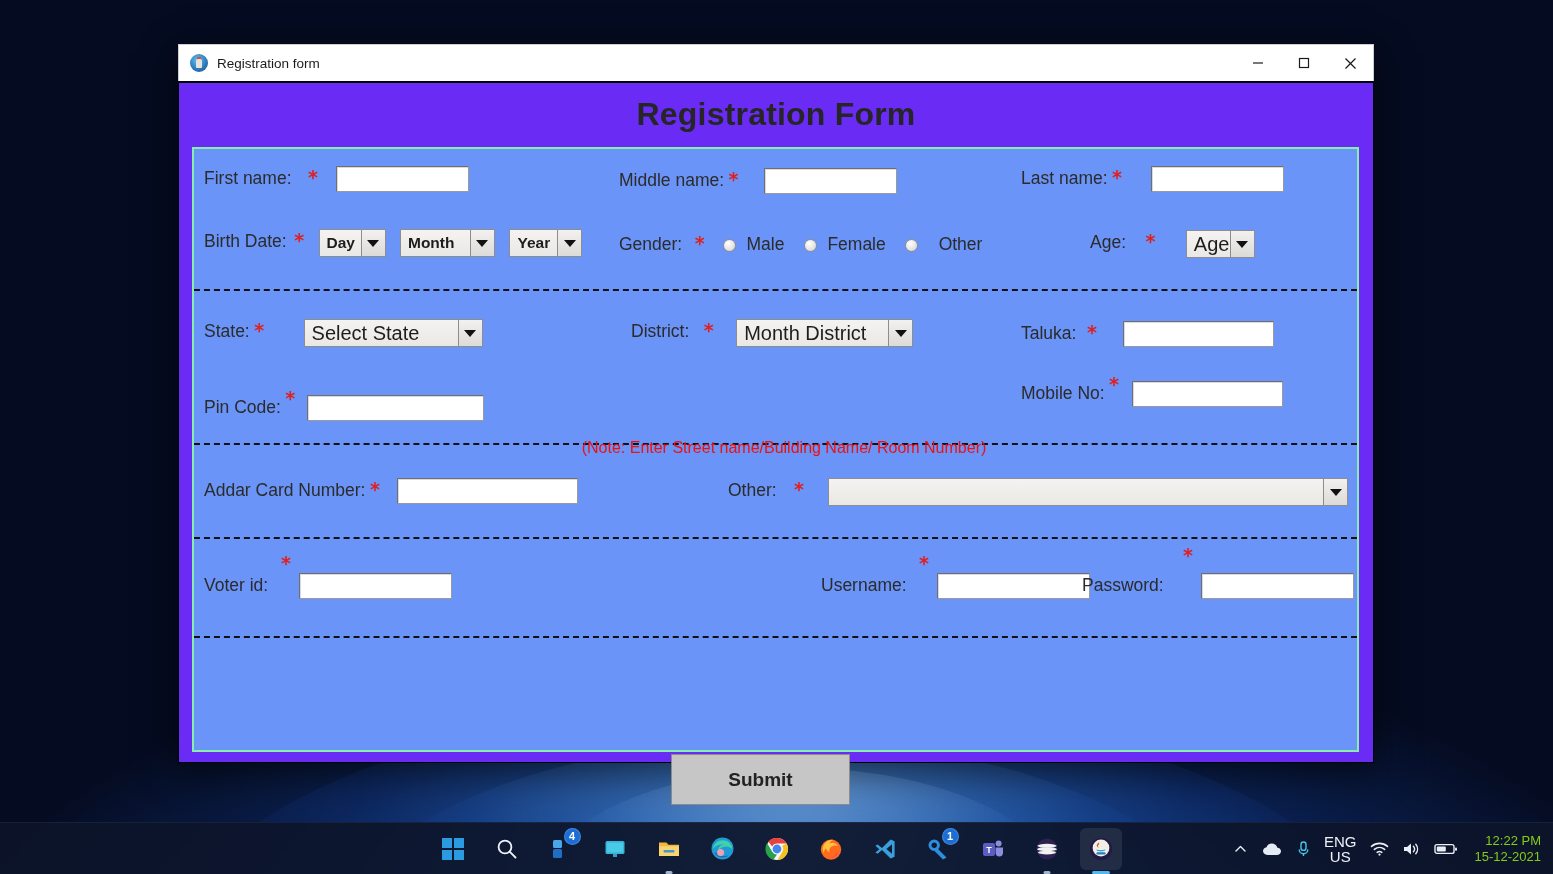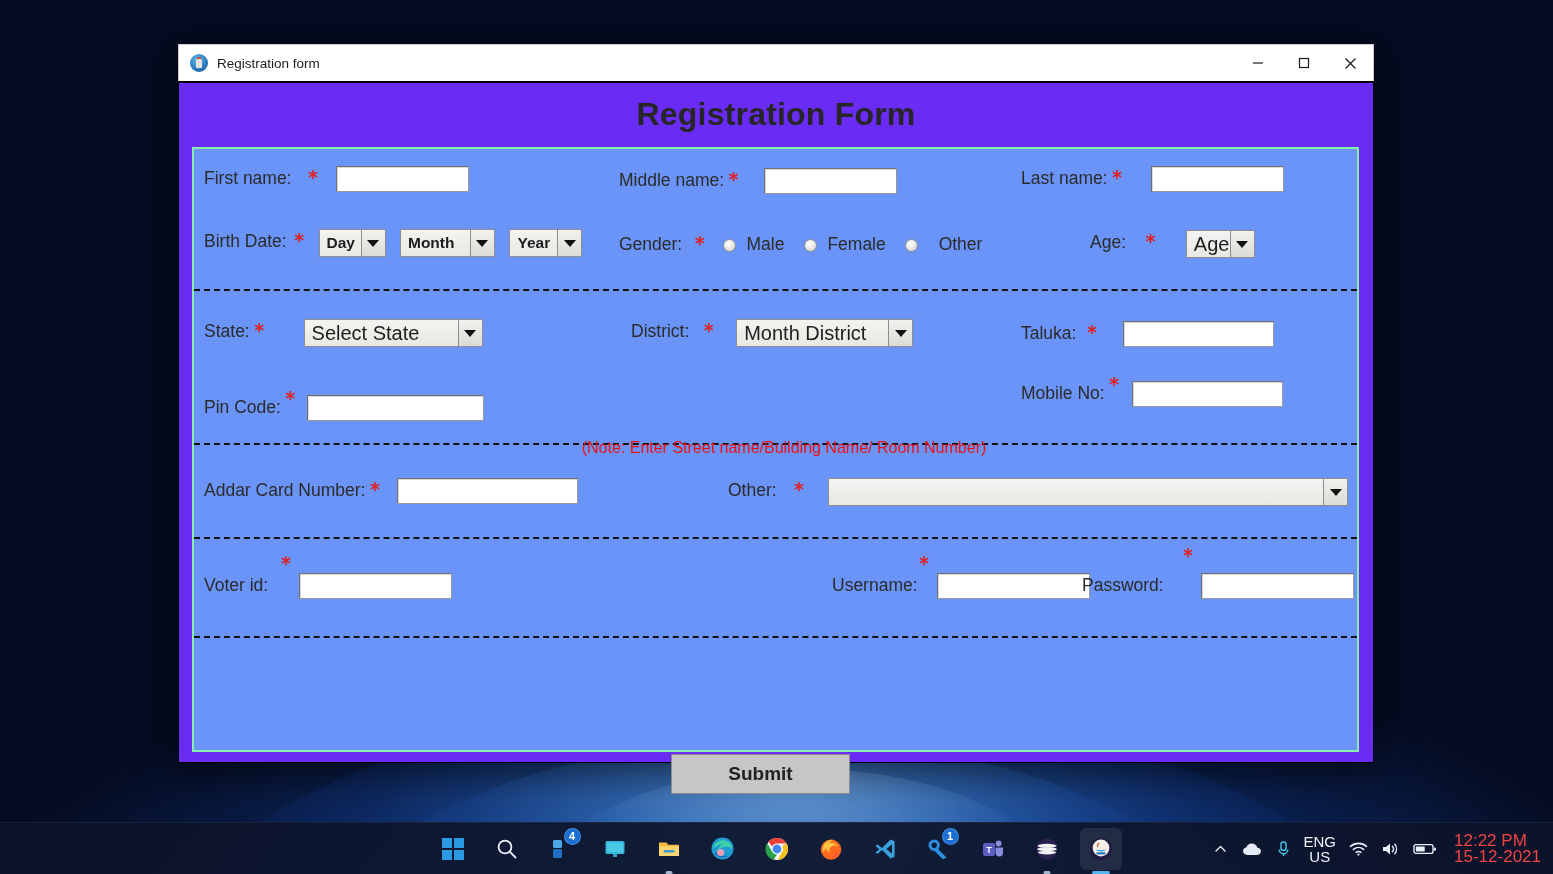--- a/index.html
+++ b/index.html
@@ -77,21 +77,21 @@
   #tray {
     position: absolute; right: 8px; top: 0; height: 52px;
     display: flex; align-items: center; gap: 13px;
     color: #e9eef7;
   }
   .tray-ico { display: flex; align-items: center; justify-content: center; }
   #lang {
     font-size: 15px; line-height: 15px; text-align: center; color: #eef2f8;
   }
   #clock {
-    font-size: 17px; line-height: 16px; text-align: left; color: #ef4444;
+    font-size: 13px; line-height: 16px; text-align: right; color: #84cc16;
     margin-left: 4px; margin-right: 4px;
   }
 
   
   #window {
     position: absolute;
     left: 178px; top: 44px;
     width: 1196px; height: 719px;
     background: #fff;
     box-shadow: 0 10px 34px rgba(0,0,0,.55);
@@ -206,21 +206,21 @@
     background: radial-gradient(circle at 38% 32%, #ffffff 0%, #e3e3e3 60%, #c3c3c3 100%);
     border: 1px solid #8f8f8f;
     display: inline-block; vertical-align: middle;
   }
   .note {
     color: #ee1111; font-size: 16px; text-align: center;
   }
   #submit {
     position: absolute;
     left: 477px; top: 605px;
-    width: 179px; height: 40px;
+    width: 179px; height: 51px;
     background: #c6c6c6;
     border: 1px solid #8b8b8b;
     font-size: 19px; font-weight: bold; color: #222;
     display: flex; align-items: center; justify-content: center;
     cursor: default;
   }
 </style>
 </head>
 <body>
 
@@ -390,21 +390,21 @@
       </div>
 
       <div class="row" style="left:10px; top:405px;">
         <span class="req" style="position:absolute; left:77px; top:9px;">*</span>
         <span class="lbl" style="position:absolute; left:0; top:21px;">Voter id:</span>
         <input class="tin" type="text" style="position: absolute; left: 95px; top: 19px; width: 153px;" value="">
       </div>
 
       <div class="row" style="left:437px; top:405px;">
         <span class="req" style="position:absolute; left:288px; top:9px;">*</span>
-        <span class="lbl" style="position:absolute; left:201px; top:21px;">Username:</span>
+        <span class="lbl" style="position:absolute; left:190px; top:21px;">Username:</span>
         <input class="tin" type="text" style="position: absolute; left: 306px; top: 19px; width: 153px;" value="">
       </div>
 
       <div class="row" style="left:827px; top:397px;">
         <span class="req" style="position:absolute; left:162px; top:9px;">*</span>
         <span class="lbl" style="position:absolute; left:61px; top:29px;">Password:</span>
         <input class="tin" type="password" style="position: absolute; left: 180px; top: 27px; width: 153px;">
       </div>
 
       <div id="submit">Submit</div>

